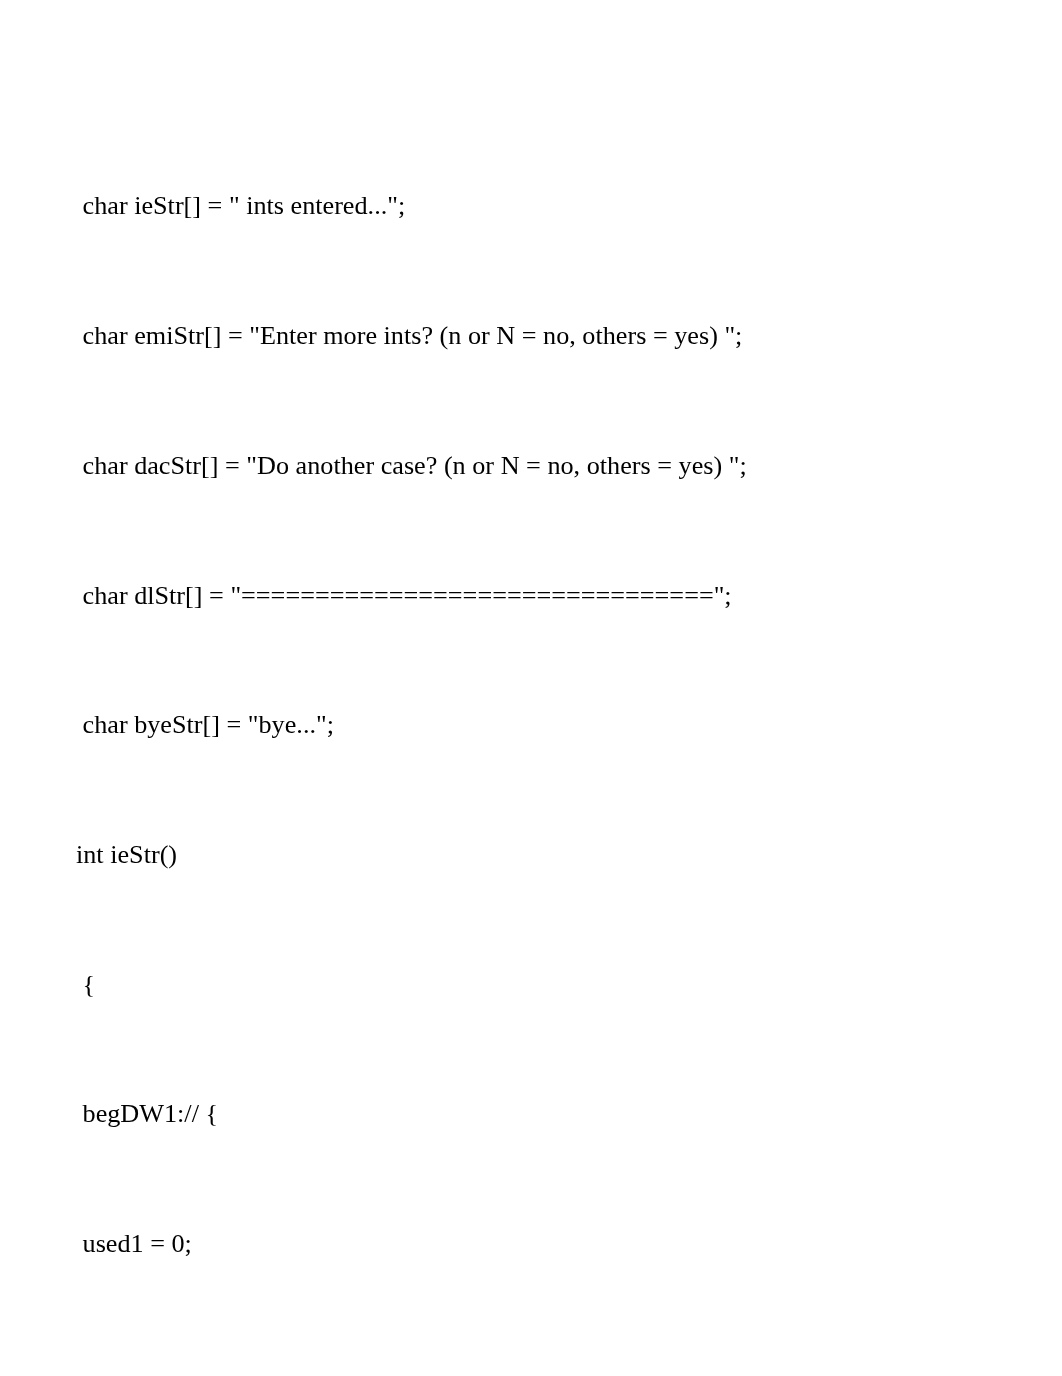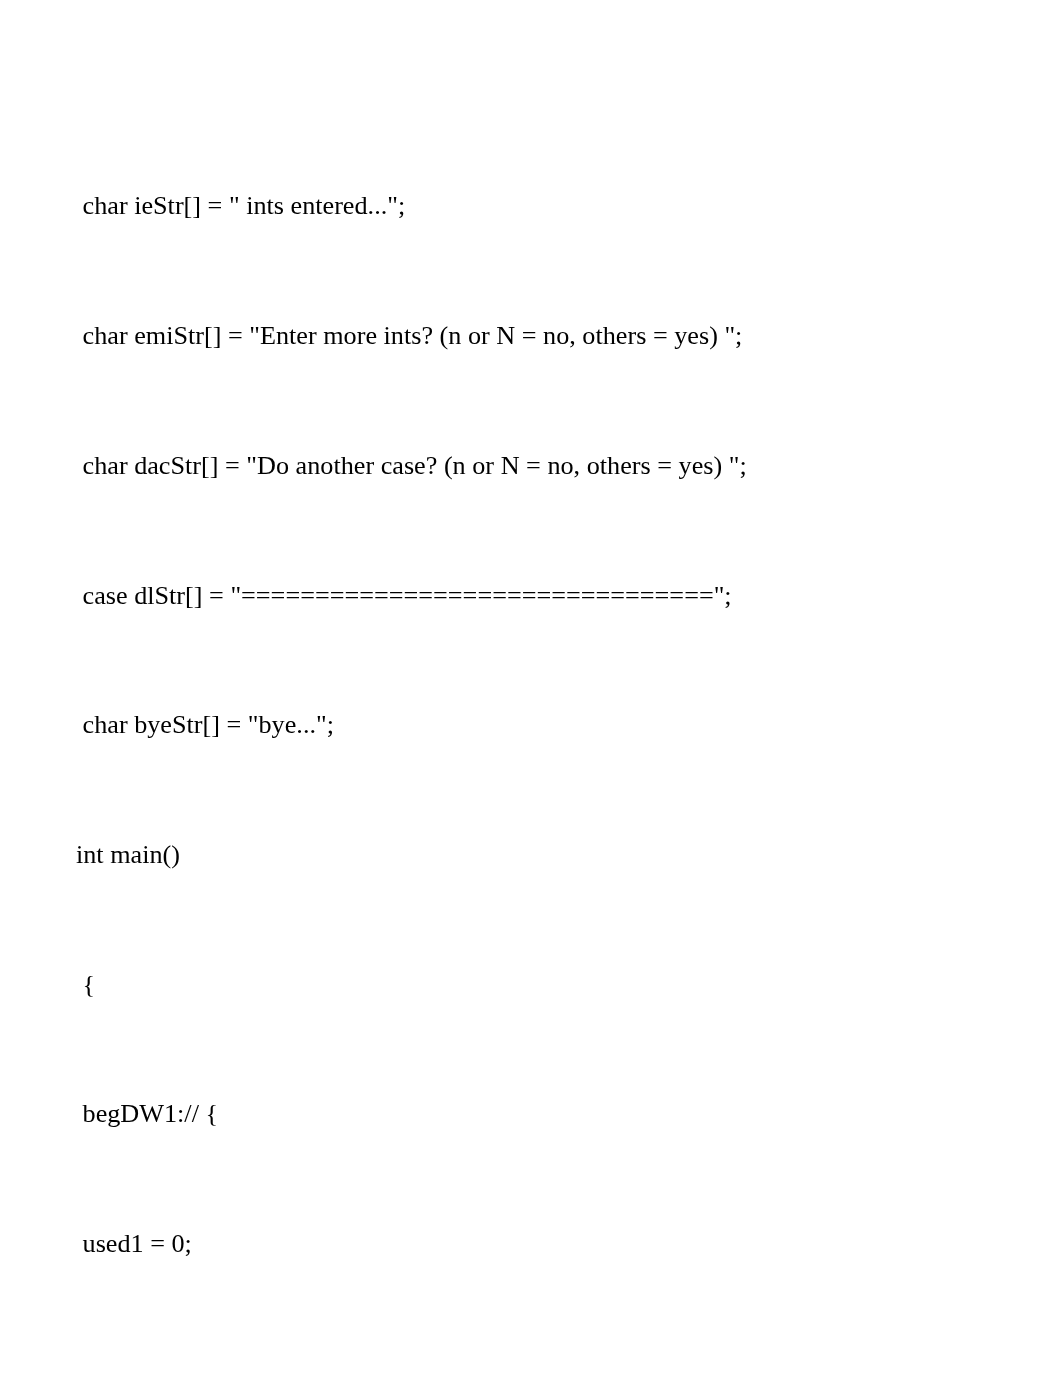--- a/index.html
+++ b/index.html
@@ -26,23 +26,23 @@
     display: block;
   }
 </style>
 </head>
 <body>
 
 <div class="code-block">
   <span class="line"> char ieStr[] = " ints entered...";</span>
   <span class="line"> char emiStr[] = "Enter more ints? (n or N = no, others = yes) ";</span>
   <span class="line"> char dacStr[] = "Do another case? (n or N = no, others = yes) ";</span>
-  <span class="line"> case dlStr[] = "================================";</span>
+  <span class="line"> char dlStr[] = "================================";</span>
   <span class="line"> char byeStr[] = "bye...";</span>
-  <span class="line">int main()</span>
+  <span class="line">int ieStr()</span>
   <span class="line"> {</span>
   <span class="line"> begDW1:// {</span>
   <span class="line"> used1 = 0;</span>
   
   
   
   
   
   
   

